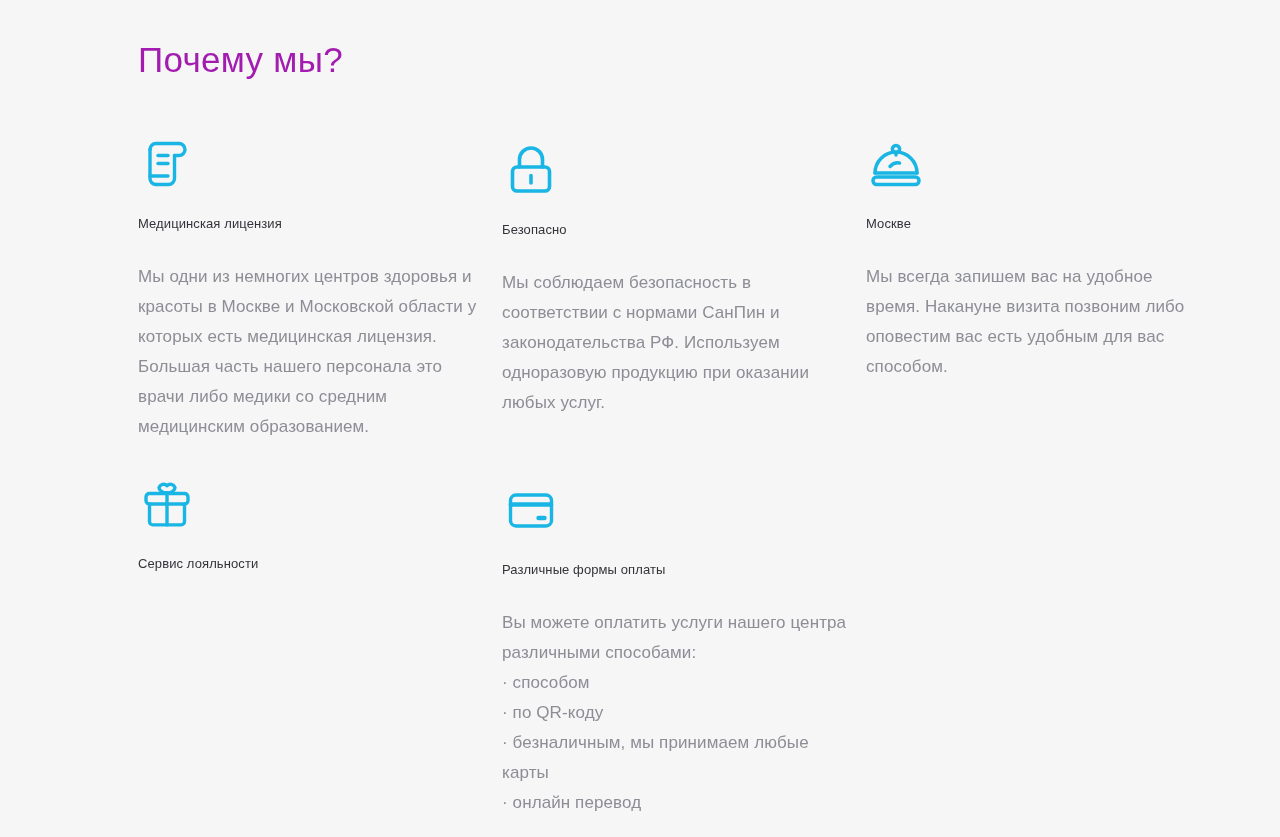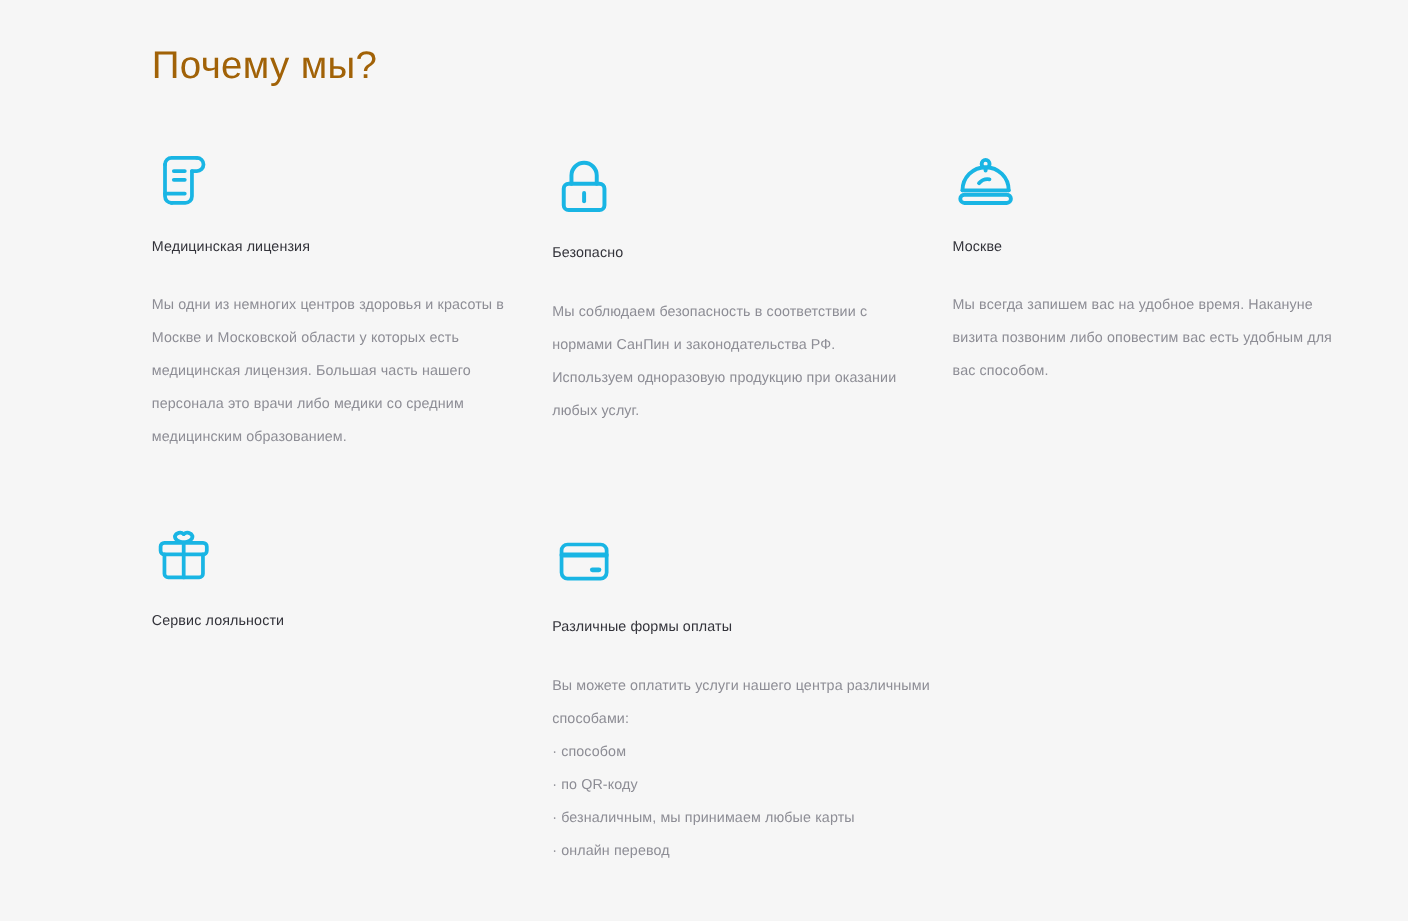--- a/index.html
+++ b/index.html
@@ -23,21 +23,21 @@
     background: #f6f6f6;
   }
 
   .section-title {
     position: absolute;
     left: 138px;
     top: 15px;
     font-size: 35px;
     font-weight: 300;
     letter-spacing: 0.3px;
-    color: #a16207;
+    color: #a21caf;
     line-height: 44px;
     white-space: nowrap;
   }
 
   .grid {
     position: absolute;
     left: 138px;
     top: 136px;
     width: 1100px;
   }
@@ -75,21 +75,21 @@
   .card-title {
     font-size: 13px;
     font-weight: 400;
     color: #33333a;
     line-height: 24px;
     margin: 0 0 26px 0;
     letter-spacing: 0.1px;
   }
 
   .card-body {
-    font-size: 13px;
+    font-size: 17px;
     font-weight: 400;
     color: #8d8d95;
     line-height: 30px;
     margin: 0;
     letter-spacing: 0.1px;
   }
   .card-body p {
     margin: 0;
   }
   .card-body .bullet-line {

